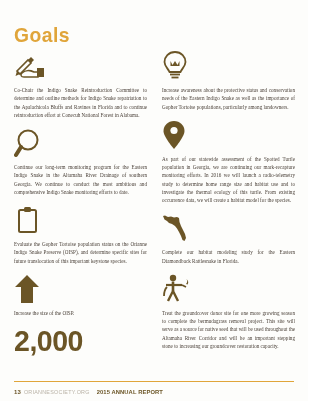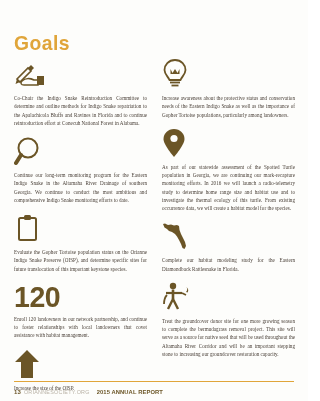--- a/index.html
+++ b/index.html
@@ -12,21 +12,21 @@
     background: #ffffff;
     font-family: "Liberation Serif", serif;
     overflow: hidden;
     position: relative;
   }
   .page {
     position: relative;
     width: 308px;
     height: 401px;
     box-sizing: border-box;
-    padding: 8px 14px;
+    padding: 0 14px;
     background: #fdfdfb;
   }
   .page-title {
     font-family: "Liberation Sans", sans-serif;
     font-weight: bold;
     font-size: 21px;
     letter-spacing: 0.5px;
     color: #e0a53a;
     margin: 0;
     padding-top: 24px;
@@ -149,24 +149,20 @@
       <div class="block">
         <span class="icon-wrap">
           <svg width="30" height="30" viewBox="0 0 30 30">
             <rect x="5" y="5" width="17" height="22" rx="1.5" fill="none" stroke="#6b5526" stroke-width="2"></rect>
             <rect x="10" y="2" width="7" height="5" rx="1.5" fill="#6b5526"></rect>
           </svg>
         </span>
         <p class="body-text">Evaluate the Gopher Tortoise population status on the Orianne Indigo Snake Preserve (OISP), and determine specific sites for future translocation of this important keystone species.</p>
       </div>
 
-      <div class="block">
-        <p class="stat-number">120</p>
-        <p class="body-text">Enroll 120 landowners in our network partnership, and continue to foster relationships with local landowners that covet assistance with habitat management.</p>
-      </div>
 
       <div class="block">
         <span class="icon-wrap">
           <svg width="26" height="30" viewBox="0 0 26 30">
             <path d="M13 1 L25 13 L19 13 L19 29 L7 29 L7 13 L1 13 Z" fill="#6b5526"></path>
           </svg>
         </span>
         <p class="body-text">Increase the size of the OISP.</p>
       </div>
 

